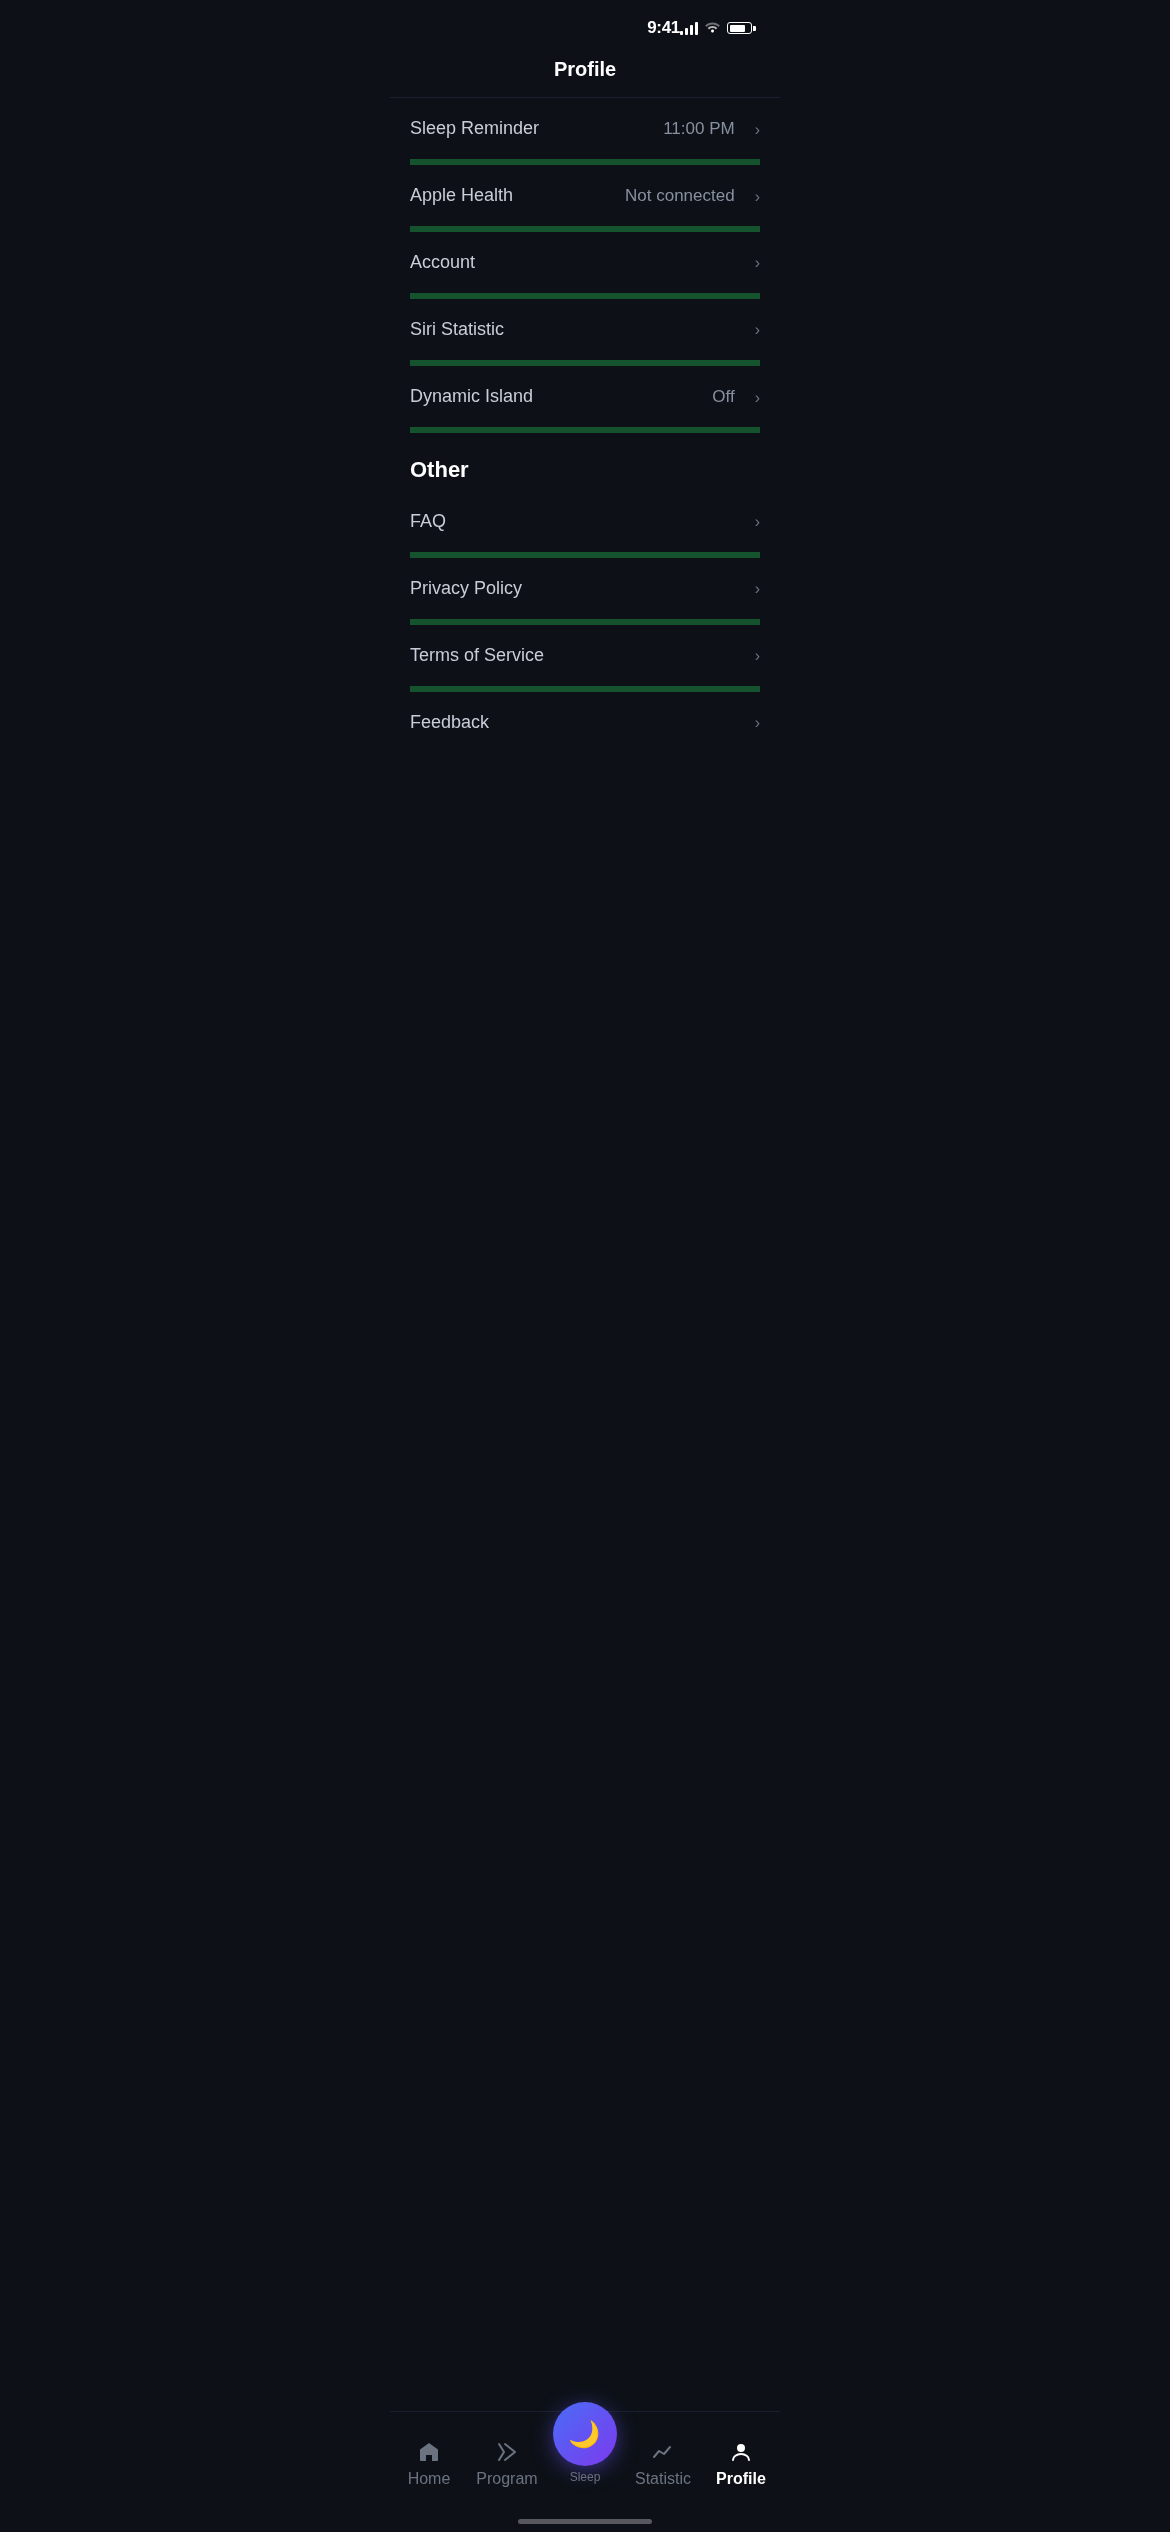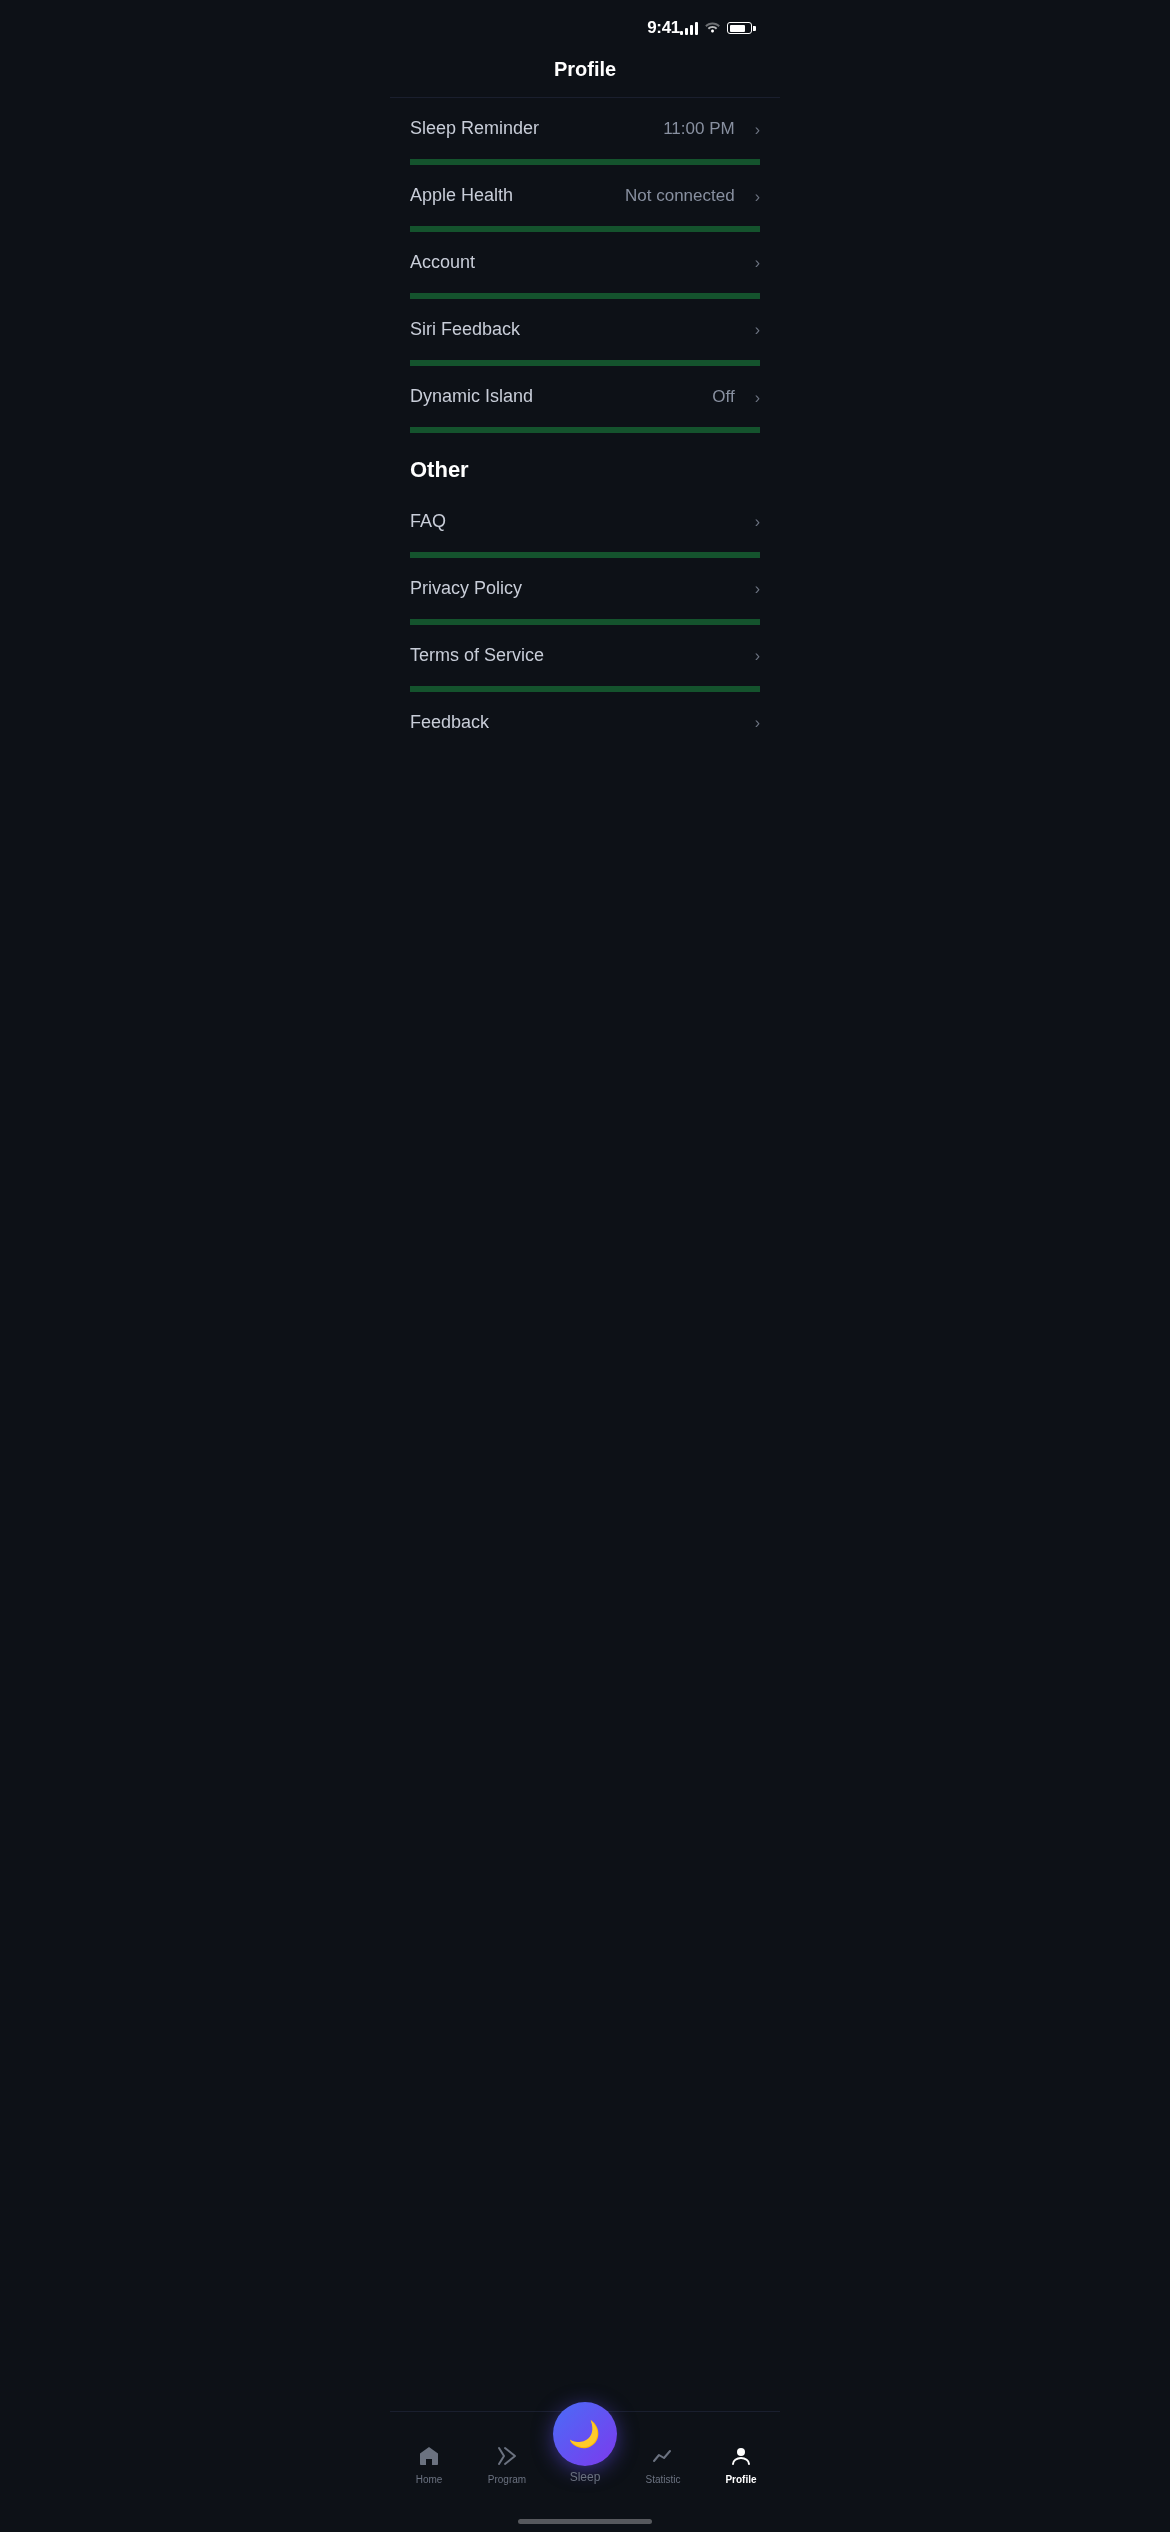--- a/index.html
+++ b/index.html
@@ -180,21 +180,21 @@
 
     .tab-icon-wrap {
       width: 28px;
       height: 28px;
       display: flex;
       align-items: center;
       justify-content: center;
     }
 
     .tab-label {
-      font-size: 10px;
+      font-size: 16px;
       color: #6b7280;
     }
 
     .tab-label.active {
       color: #ffffff;
       font-weight: 600;
     }
 
     
     .sleep-tab {
@@ -303,21 +303,21 @@
   </div>
 
   <div class="list-item">
     <span class="list-item-left">Account</span>
     <div class="list-item-right">
       <span class="chevron">›</span>
     </div>
   </div>
 
   <div class="list-item">
-    <span class="list-item-left">Siri Feedback</span>
+    <span class="list-item-left">Siri Statistic</span>
     <div class="list-item-right">
       <span class="chevron">›</span>
     </div>
   </div>
 
   <div class="list-item">
     <span class="list-item-left">Dynamic Island</span>
     <div class="list-item-right">
       <span>Off</span>
       <span class="chevron">›</span>

